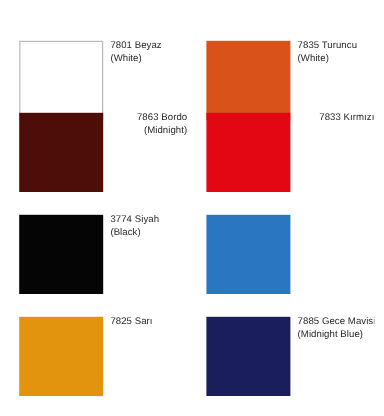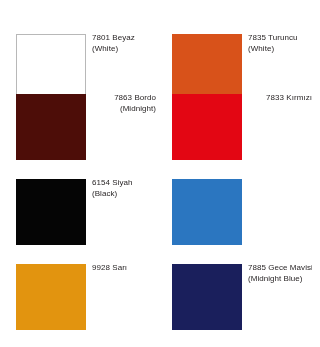--- a/index.html
+++ b/index.html
@@ -103,34 +103,34 @@
       <div class="swatch-label">
         <span class="name-line">7833 Kırmızı</span>
       </div>
     </div>
   </div>
 
   <div class="swatch-row r2">
     <div class="swatch-cell c0">
       <div class="swatch-box" style="background-color: rgb(5, 5, 5);"></div>
       <div class="swatch-label">
-        <span class="name-line">6154 Siyah</span>
+        <span class="name-line">3774 Siyah</span>
         <span class="translation-line">(Black)</span>
       </div>
     </div>
     <div class="swatch-cell c1">
       <div class="swatch-box" style="background-color: rgb(43, 118, 192);"></div>
     </div>
   </div>
 
   <div class="swatch-row r3">
     <div class="swatch-cell c0">
       <div class="swatch-box" style="background-color: rgb(226, 148, 15);"></div>
       <div class="swatch-label">
-        <span class="name-line">9928 Sarı</span>
+        <span class="name-line">7825 Sarı</span>
       </div>
     </div>
     <div class="swatch-cell c1">
       <div class="swatch-box" style="background-color: rgb(26, 31, 92);"></div>
       <div class="swatch-label">
         <span class="name-line">7885 Gece Mavisi</span>
         <span class="translation-line">(Midnight Blue)</span>
       </div>
     </div>
   </div>

